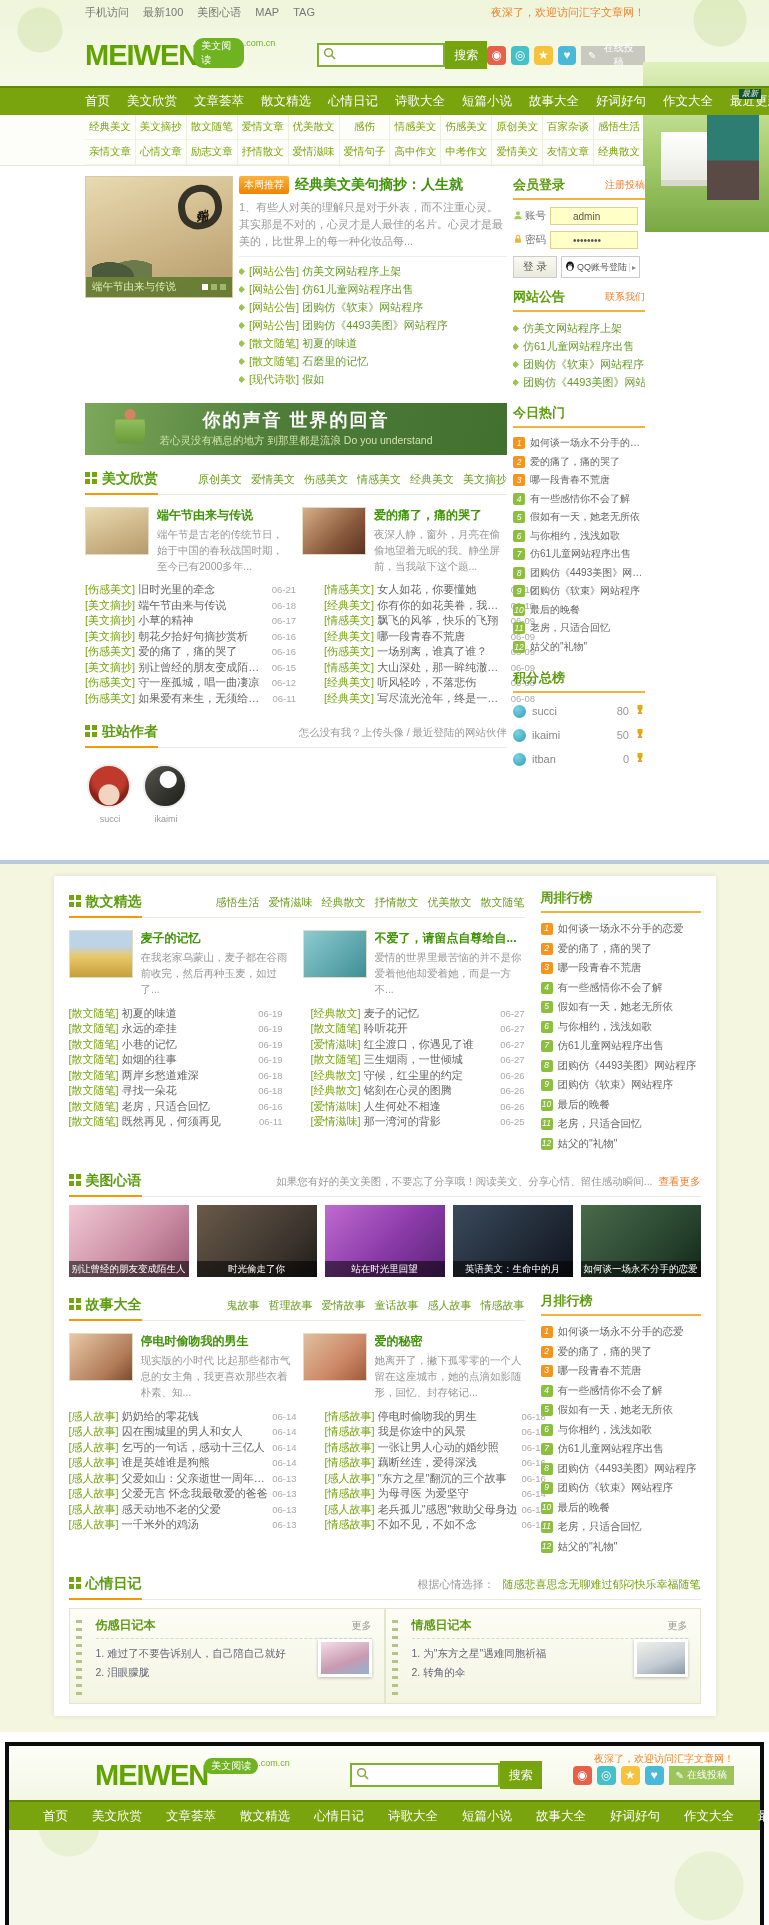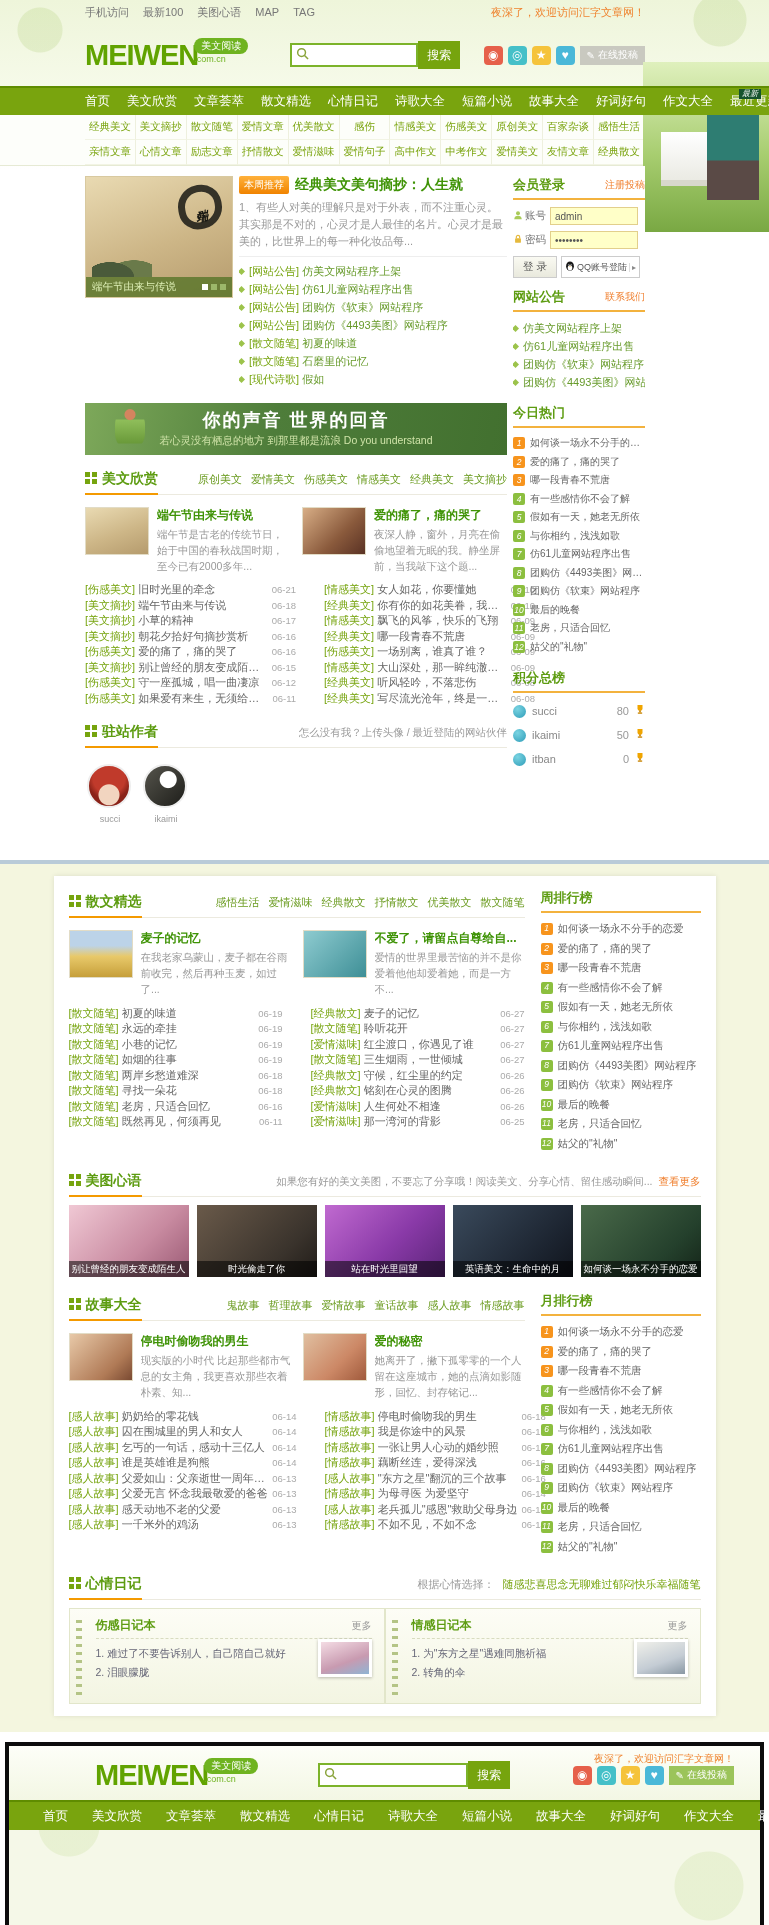--- a/index.html
+++ b/index.html
@@ -10,21 +10,21 @@
 
 
 .sec1{position:relative;background:linear-gradient(180deg,#eef5da,#f9fcef 120px,#ffffff 170px);
 background-image:radial-gradient(circle at 40px 30px,rgba(150,190,80,.18) 22px,transparent 23px),radial-gradient(circle at 720px 20px,rgba(150,190,80,.18) 26px,transparent 27px),linear-gradient(180deg,#eef5da,#f9fcef 120px,#ffffff 170px);padding-bottom:10px}
 .topbar{height:24px;display:flex;align-items:center;font-size:11px}
 .top-links a{color:#777;margin-right:14px}
 .top-welcome{margin-left:auto;color:#ef8430}
 .s1-header{height:62px;display:flex;align-items:center}
 .logo{display:flex;align-items:flex-start}
 .logo-m{font-size:29px;font-weight:bold;color:#61a300;letter-spacing:-1px;line-height:30px}
-.logo-sub{display:flex;flex-direction:column;margin-left:-4px;margin-top:-2px}
+.logo-sub{display:flex;flex-direction:row;margin-left:-4px;margin-top:-2px}
 .logo-badge{background:#6fb320;color:#fff;border-radius:9px;font-size:10px;padding:1px 7px}
 .logo-domain{color:#6fb320;font-size:9px;text-align:left}
 .searchbox{display:flex;align-items:center;margin-left:42px}
 .search-field{display:flex;align-items:center;width:128px;height:24px;border:2px solid #7cb32a;background:#fff;padding:0 4px}
 .search-field svg{flex-shrink:0}
 .search-field input{border:0;outline:0;width:100%;font-size:11px;background:transparent}
 .search-btn{width:42px;height:28px;border:0;background:#76a40e;color:#fff;font-size:12px;cursor:pointer}
 .social{margin-left:auto;display:flex;align-items:center;gap:5px}
 .soc{width:19px;height:19px;border-radius:4px;color:#fff;font-size:12px;display:flex;align-items:center;justify-content:center}
 .soc.wb{background:#e6604a}.soc.qz{background:#45c0c8}.soc.st{background:#f5c33b}.soc.ht{background:#4ab8d8}
@@ -56,21 +56,21 @@
 .notice li,.ann-list li{font-size:11px;line-height:18px;white-space:nowrap;overflow:hidden}
 .diamond{display:inline-block;width:5px;height:5px;background:#9cc34b;transform:rotate(45deg);margin-right:5px;vertical-align:1px}
 .cat{color:#76a40e}
 .ltitle{color:#689b2c}
 .side{width:132px}
 .box-head{display:flex;justify-content:space-between;align-items:center;border-bottom:2px solid #f3b23e;padding-bottom:4px;margin-bottom:7px}
 .box-head b{color:#5d9c11;font-size:13px}
 .box-head a{color:#f08030;font-size:10px}
 .frow{display:flex;align-items:center;gap:4px;margin-bottom:6px}
 .frow label{font-size:10.5px;color:#777;display:flex;align-items:center;gap:2px}
-.frow input{width:88px;height:18px;border:1px solid #e2cf8c;background:#ffffc8;font-size:10px;padding:0 4px;color:#555}
+.frow input{width:88px;height:18px;border:1px solid #e2cf8c;background:#ffffc8;font-size:10px;padding:0 22px;color:#555}
 .lbtns{display:flex;gap:4px;margin:7px 0 10px}
 .btn-login{border:1px solid #ccc;background:linear-gradient(#fafaf2,#e9e9dd);font-size:10.5px;color:#555;padding:3px 9px;cursor:pointer}
 .btn-qq{border:1px solid #ccc;background:#fff;font-size:9px;color:#555;display:flex;align-items:center;gap:2px;padding:2px 3px;cursor:pointer}
 .qq-arr{border-left:1px solid #ddd;padding-left:2px;font-size:8px;color:#888}
 .s1-bottom{display:flex;gap:6px;background:#fff;padding-top:12px}
 .left420{width:422px}
 .right132{width:132px}
 .banner1{height:52px;background:linear-gradient(100deg,#7da85a,#4e7d3a 45%,#42702f);position:relative;color:#fff;text-align:center;padding-top:5px;overflow:hidden;margin-bottom:10px}
 .banner1 .b1t{font-size:18px;font-weight:bold;letter-spacing:2px}
 .banner1 .b1s{font-size:10.5px;color:#cfe3a8;margin-top:2px}

